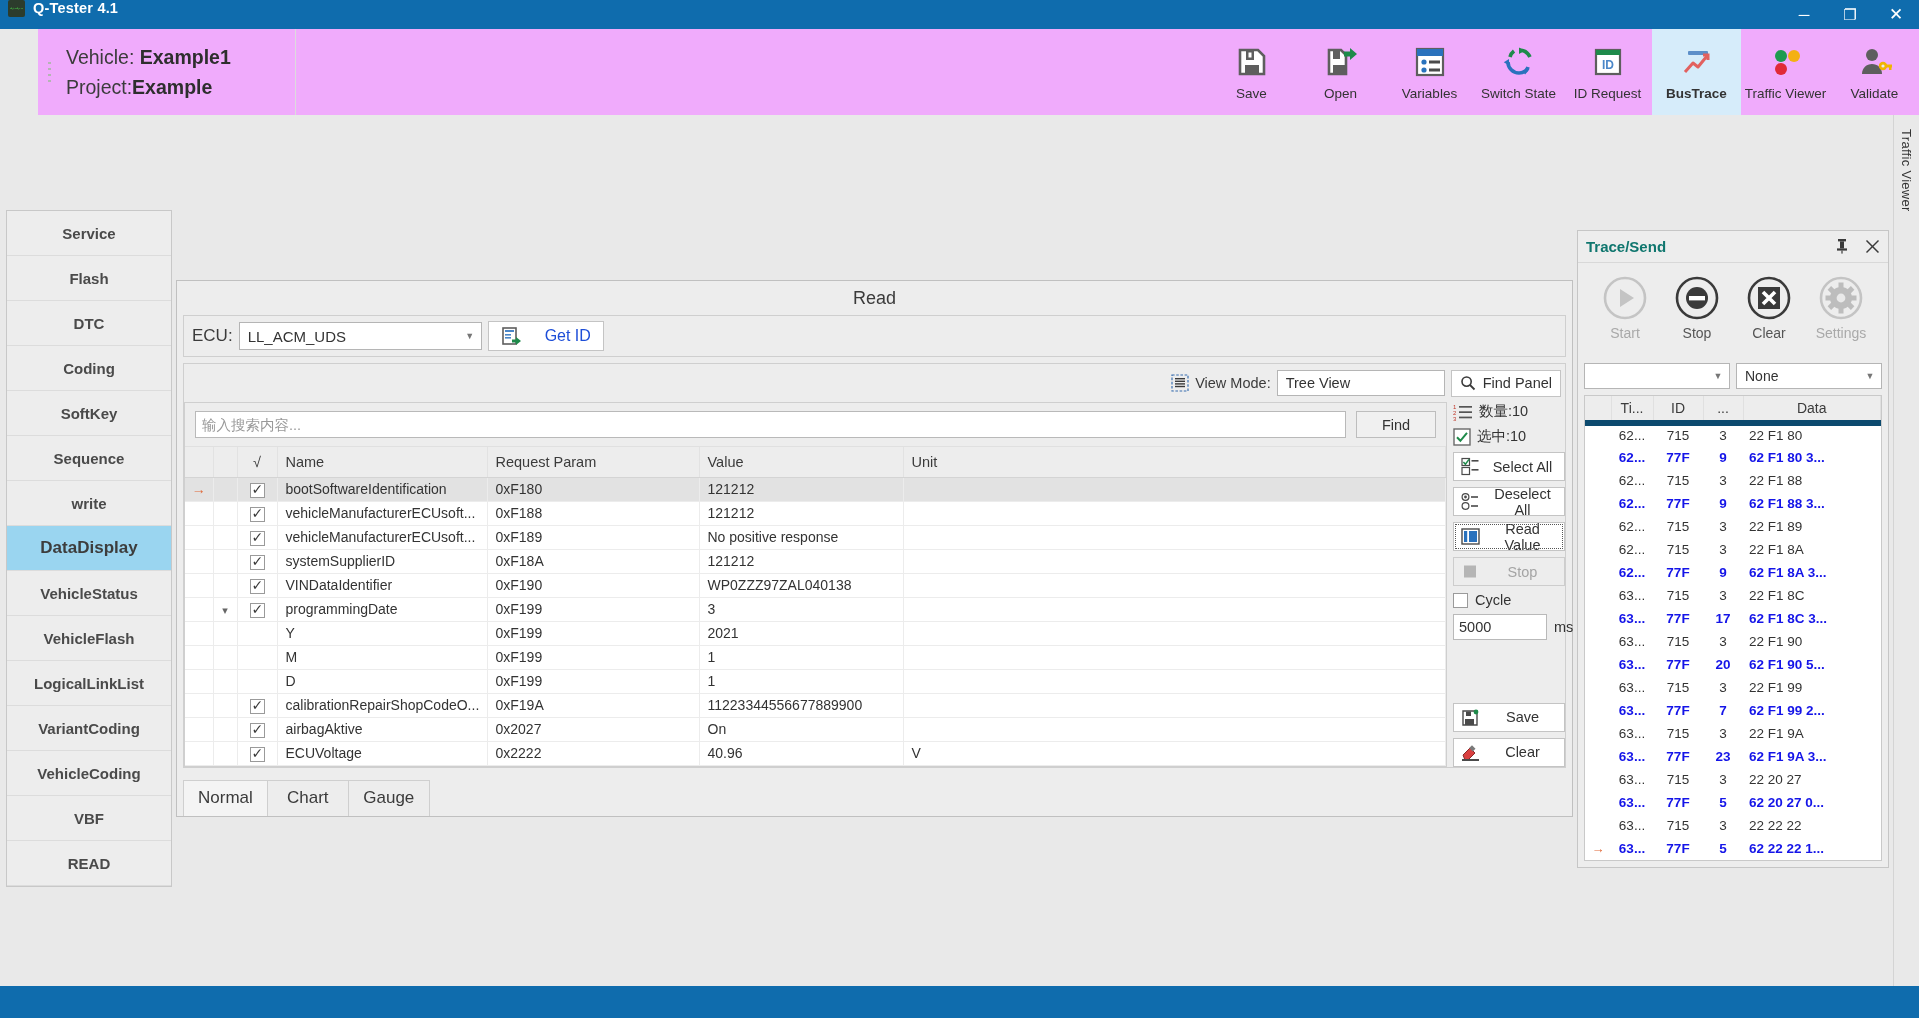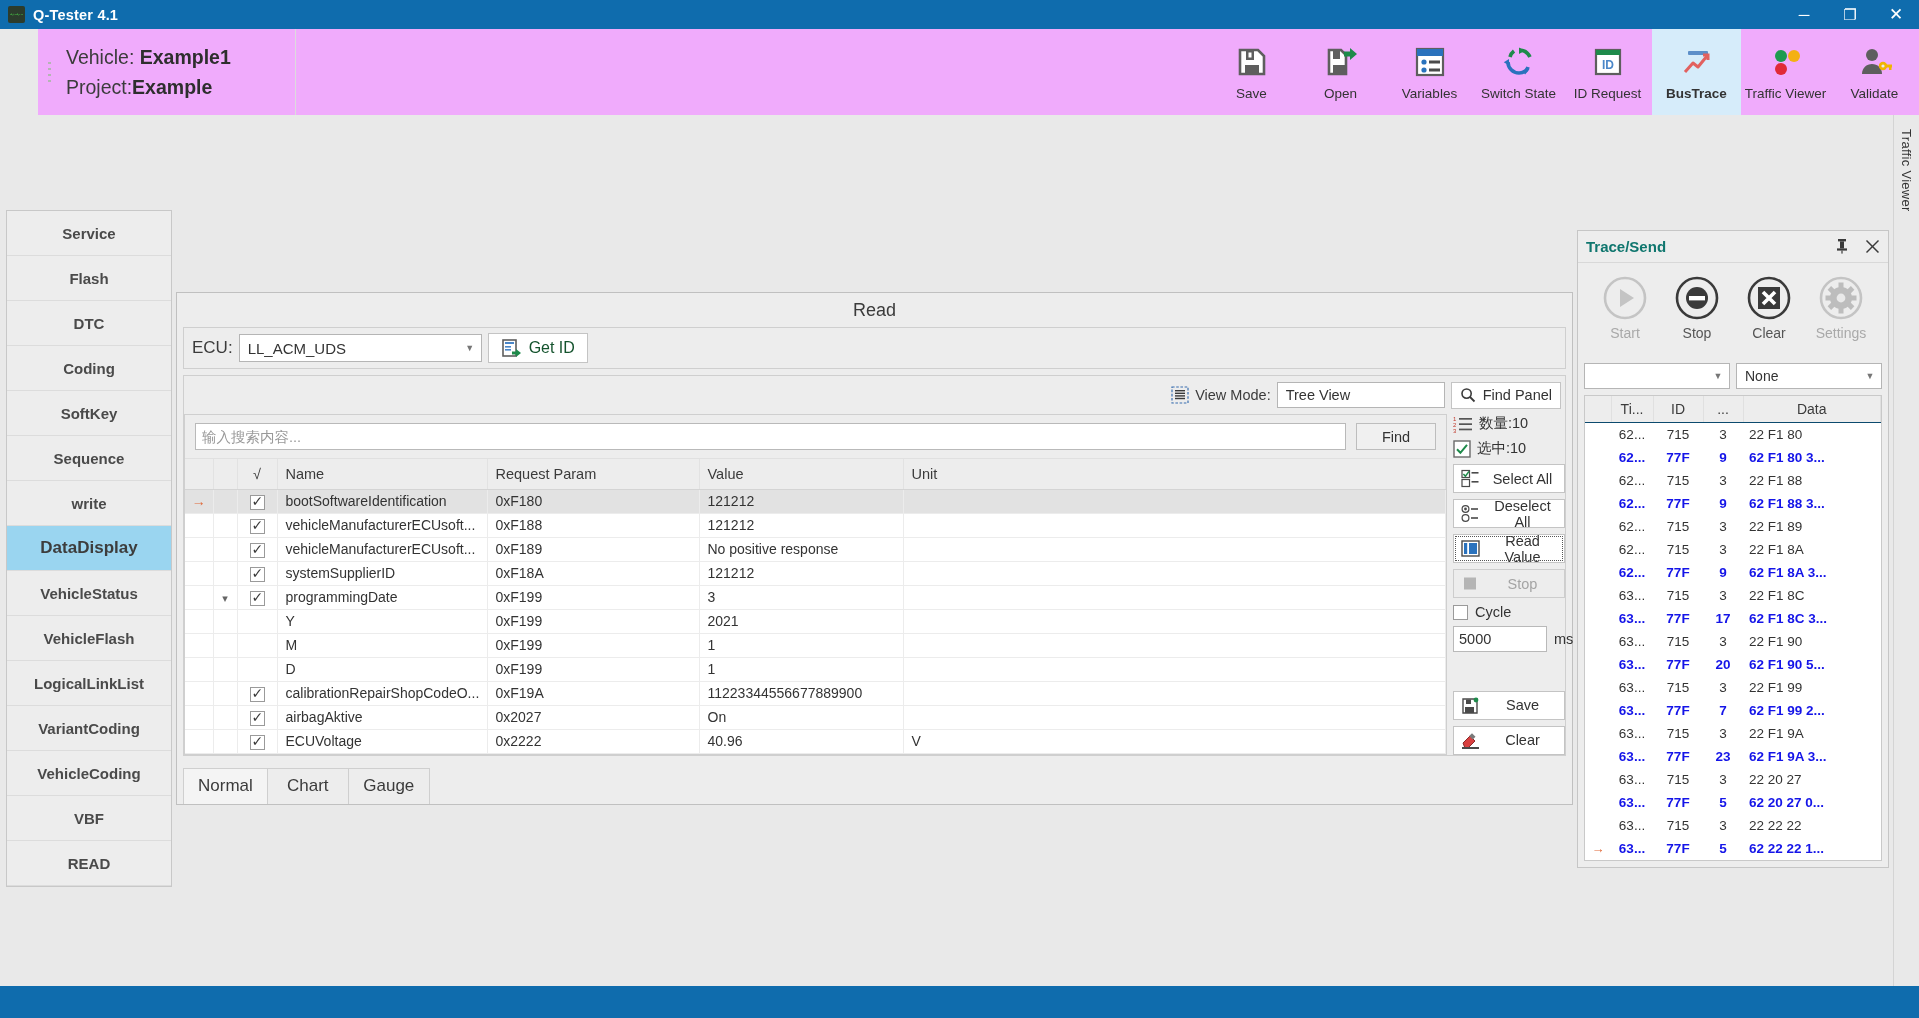--- a/index.html
+++ b/index.html
@@ -5,21 +5,21 @@
   * { box-sizing: border-box; margin: 0; padding: 0; }
   html, body {
     width: 1919px; height: 1018px;
     font-family: "Liberation Sans", "DejaVu Sans", sans-serif;
     background: #e9e9e9; overflow: hidden;
     -webkit-font-smoothing: antialiased;
   }
 
   
   #titlebar {
-    height: 29px; background: #0f6cad; display: flex; align-items: center;
+    height: 29px; background: #0f6cad; display: flex; 
     color: #fff; padding-left: 8px;
   }
   #titlebar .app-icon {
     width: 17px; height: 17px; background: #2c3c2c; border-radius: 2px;
     margin-right: 8px; position: relative; overflow: hidden;
   }
   #titlebar .app-icon::after {
     content:""; position:absolute; left:2px; right:2px; top:7px; height:3px;
     background: #46c246;
     clip-path: polygon(0 40%,8% 40%,12% 0,18% 100%,24% 20%,30% 80%,38% 40%,55% 40%,60% 0,66% 100%,72% 30%,80% 60%,88% 40%,100% 40%,100% 60%,0 60%);
@@ -100,21 +100,21 @@
   }
   #ecurow .lbl { font-size: 17px; color: #3b3b3b; }
   .combo {
     height: 28px; background: #fff; border: 1px solid #b5b5b5; display: flex;
     align-items: center; padding: 0 4px 0 8px; font-size: 15px; color: #333;
   }
   .combo .arrow { margin-left: auto; width: 14px; text-align: center; color: #767676; font-size: 9px; }
   #ecu-combo { width: 243px; }
   .btn {
     height: 30px; background: #fff; border: 1px solid #c4c4c4; display: flex;
-    align-items: center; gap: 7px; padding: 12px 12px; font-size: 16px; color: #14532d;
+    align-items: center; gap: 23px; padding: 12px 12px; font-size: 16px; color: #1d4ed8;
     cursor: pointer;
   }
 
   #workarea {
     margin: 6px; flex: 1; border: 1px solid #cfcfcf; background: #ededed;
     display: flex; flex-direction: column; min-height: 0;
   }
   #viewmoderow {
     height: 38px; display: flex; align-items: center; justify-content: flex-end;
     padding-right: 4px; gap: 6px; background: #ededed;
@@ -221,21 +221,21 @@
   #trace-combos .combo { height: 26px; font-size: 14px; }
   #trace-filter1 { width: 146px; }
   #trace-filter2 { width: 146px; }
   #tracetablewrap {
     margin: 0 6px 6px; flex: 1; background: #fff; border: 1px solid #c9c9c9;
     overflow: hidden; display: flex; flex-direction: column; min-height: 0;
   }
   table.tgrid { width: 100%; border-collapse: collapse; table-layout: fixed; }
   table.tgrid th {
     height: 27px; background: #ededed; font-weight: normal; font-size: 14px; color: #3b3b3b;
-    border-bottom: 1px solid #0c4a6e; border-right: 1px solid #e0e0e0;
+    border-bottom: 6px solid #0c4a6e; border-right: 1px solid #e0e0e0;
   }
   table.tgrid td {
     height: 23px; font-size: 13.5px; color: #333; text-align: center;
     white-space: nowrap; overflow: hidden;
   }
   table.tgrid td.data-cell { text-align: left; padding-left: 6px; }
   tr.blue td { color: #1414e8; font-weight: bold; }
   .tcol-a { width: 42px; }
   .tcol-b { width: 50px; }
   .tcol-c { width: 40px; }
@@ -540,20 +540,29 @@
                   <td class="col-arrow"></td>
                   <td class="col-exp"></td>
                   <td class="col-chk"><span class="cbox on"></span></td>
                   <td>systemSupplierID</td>
                   <td>0xF18A</td>
                   <td>121212</td>
                   <td></td>
                 </tr>
                 <tr class="">
                   <td class="col-arrow"></td>
+                  <td class="col-exp"></td>
+                  <td class="col-chk"><span class="cbox on"></span></td>
+                  <td>VINDataIdentifier</td>
+                  <td>0xF190</td>
+                  <td>WP0ZZZ97ZAL040138</td>
+                  <td></td>
+                </tr>
+                <tr class="">
+                  <td class="col-arrow"></td>
                   <td class="col-exp"><span class="expander">▾</span></td>
                   <td class="col-chk"><span class="cbox on"></span></td>
                   <td>programmingDate</td>
                   <td>0xF199</td>
                   <td>3</td>
                   <td></td>
                 </tr>
                 <tr class="">
                   <td class="col-arrow"></td>
                   <td class="col-exp"></td>

